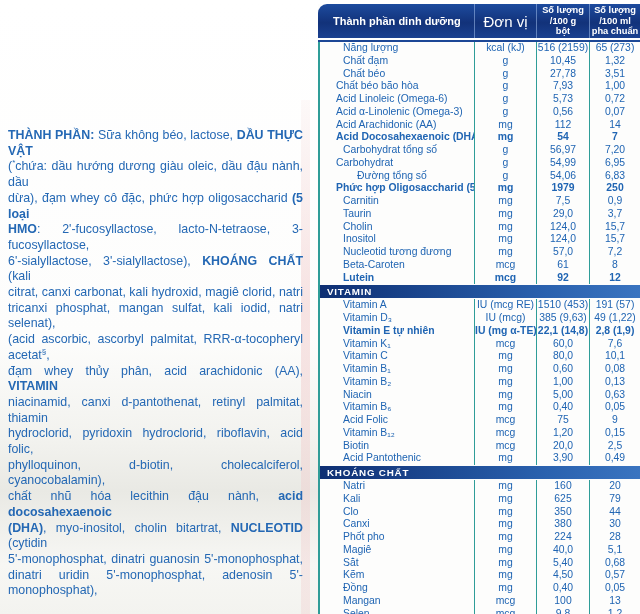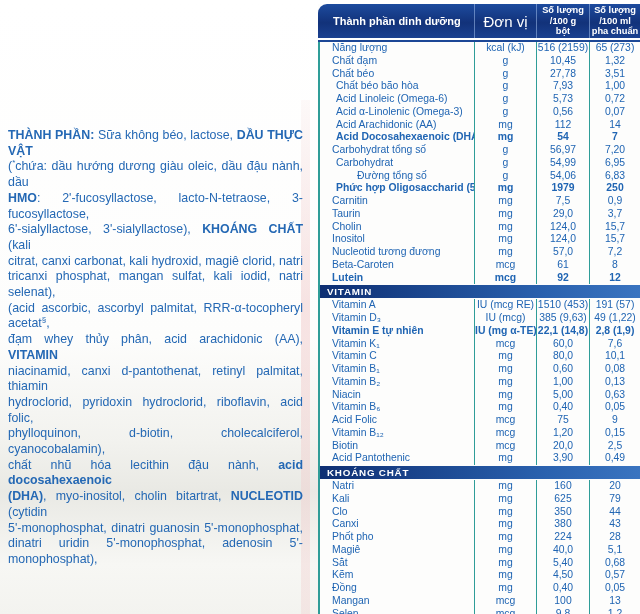--- a/index.html
+++ b/index.html
@@ -42,41 +42,42 @@
   .thead .h-unit{font-size:15px;font-weight:normal;}
   .thead .h-small{font-size:9.3px;font-weight:bold;line-height:10.5px;white-space:pre-line;}
   .head-rule{height:2px;background:#ffffff;}
   .head-rule2{height:2px;background:#1c4796;}
   .tbody{border-left:2px solid #2f9d98;}
   .trow{
     display:grid;grid-template-columns:155px 62px 53px 1fr;
     height:12.75px;line-height:12.75px;font-size:10.4px;color:#2065b3;
   }
   .trow .c{overflow:hidden;white-space:nowrap;}
-  .trow .c1{padding-left:12px;border-right:1.5px solid #2f9d98;}
+  .trow .c1{padding-left:23px;border-right:1.5px solid #2f9d98;}
   .trow .c2,.trow .c3{text-align:center;border-right:1.5px solid #2f9d98;}
   .trow .c4{text-align:center;}
   .trow.bold{font-weight:bold;}
   .ind1 .c1{padding-left:16px;}
   .ind2 .c1{padding-left:37px;}
   .secbar{
     height:13px;line-height:13px;margin:1px 0;
     background:linear-gradient(90deg,#0e2f73 0%,#2a61ae 70%,#3a74c0 100%);
     color:#ffffff;font-size:9.8px;font-weight:bold;letter-spacing:0.8px;
     padding-left:7px;
   }
 </style>
 </head>
 <body>
 
 <div class="left-panel">
   <div class="pink-strip"></div>
   <div class="ingredients" id="ingredients">
       <div class="ing-line"><b>THÀNH PHẦN:</b> Sữa không béo, lactose, <b>DẦU THỰC VẬT</b></div>
       <div class="ing-line">(<sup>*</sup>chứa: dầu hướng dương giàu oleic, dầu đậu nành, dầu</div>
+      <div class="ing-line">dừa), đạm whey cô đặc, phức hợp oligosaccharid <b>(5 loại</b></div>
       <div class="ing-line"><b>HMO</b>: 2'-fucosyllactose, lacto-N-tetraose, 3-fucosyllactose,</div>
       <div class="ing-line">6'-sialyllactose, 3'-sialyllactose), <b>KHOÁNG CHẤT</b> (kali</div>
       <div class="ing-line">citrat, canxi carbonat, kali hydroxid, magiê clorid, natri</div>
       <div class="ing-line">tricanxi phosphat, mangan sulfat, kali iodid, natri selenat),</div>
       <div class="ing-line">(acid ascorbic, ascorbyl palmitat, RRR-α-tocopheryl acetat<sup>§</sup>,</div>
       <div class="ing-line">đạm whey thủy phân, acid arachidonic (AA), <b>VITAMIN</b></div>
       <div class="ing-line">niacinamid, canxi d-pantothenat, retinyl palmitat, thiamin</div>
       <div class="ing-line">hydroclorid, pyridoxin hydroclorid, riboflavin, acid folic,</div>
       <div class="ing-line">phylloquinon, d-biotin, cholecalciferol, cyanocobalamin),</div>
       <div class="ing-line">chất nhũ hóa lecithin đậu nành, <b>acid docosahexaenoic</b></div>
@@ -309,21 +310,21 @@
       <div class="trow">
         <div class="c c1">Clo</div>
         <div class="c c2">mg</div>
         <div class="c c3">350</div>
         <div class="c c4">44</div>
       </div>
       <div class="trow">
         <div class="c c1">Canxi</div>
         <div class="c c2">mg</div>
         <div class="c c3">380</div>
-        <div class="c c4">43</div>
+        <div class="c c4">30</div>
       </div>
       <div class="trow">
         <div class="c c1">Phốt pho</div>
         <div class="c c2">mg</div>
         <div class="c c3">224</div>
         <div class="c c4">28</div>
       </div>
       <div class="trow">
         <div class="c c1">Magiê</div>
         <div class="c c2">mg</div>

